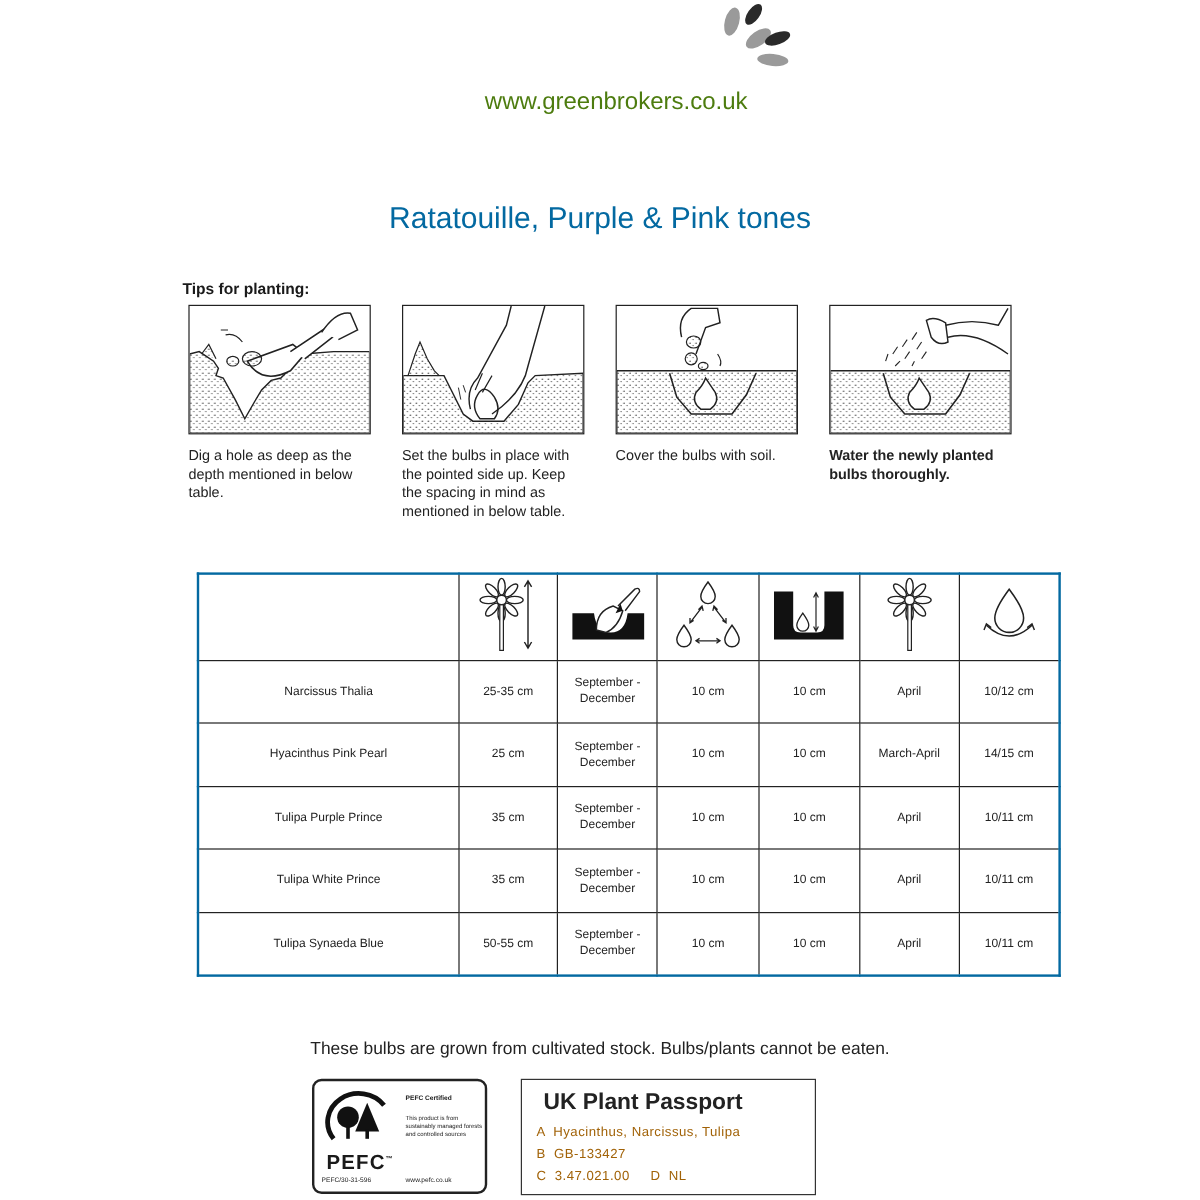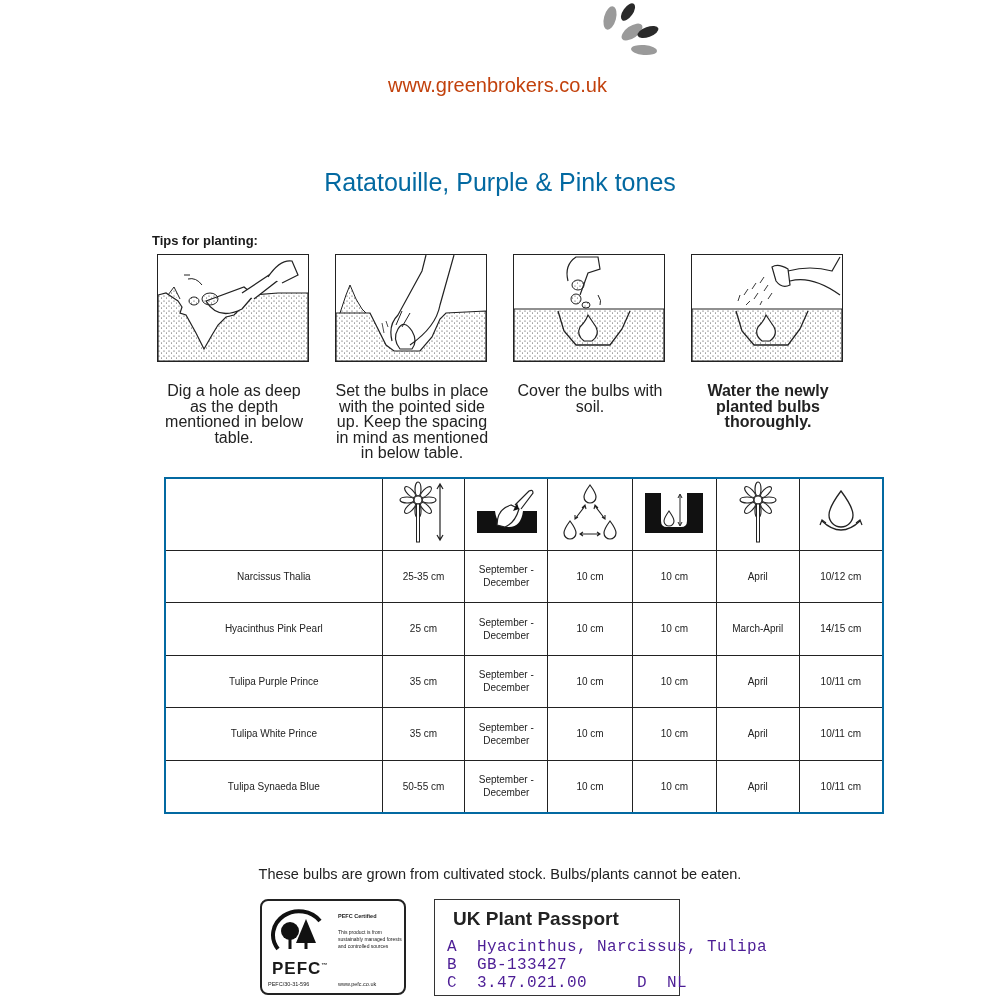--- a/index.html
+++ b/index.html
@@ -5,29 +5,29 @@
   * { box-sizing: border-box; margin: 0; padding: 0; }
   html, body { width: 1000px; height: 1000px; background: #ffffff; overflow: hidden; }
   body { position: relative; font-family: "Liberation Sans", sans-serif; color: #1a1a1a; }
 
   
   .logo { position: absolute; left: 336px; top: 28px; width: 330px; height: 72px; }
   .logo-word { position: absolute; left: 0; top: 8px; font-size: 31px; letter-spacing: 3.2px; white-space: nowrap; }
   .logo-word .light { color: #8c8c8c; font-weight: normal; }
   .logo-word .bold { color: #3a3a3a; font-weight: bold; }
   .logo-leaves { position: absolute; left: 262px; top: -26px; width: 66px; height: 62px; }
-  .logo-url { position: absolute; left: 52px; top: 46px; font-size: 20px; color: #c2410c; white-space: nowrap; }
+  .logo-url { position: absolute; left: 68px; top: 46px; font-size: 20px; color: #4d7c0f; white-space: nowrap; }
 
   .title { position: absolute; top: 168px; left: 0; width: 1000px; text-align: center; font-size: 25px; color: #0369a1; }
 
   .tips-label { position: absolute; left: 152px; top: 233px; font-size: 13px; font-weight: bold; }
 
   .tip { position: absolute; top: 254px; width: 154px; }
   .tip .pic { width: 152px; height: 108px; border: 1.5px solid #222; background: #fff; overflow: hidden; }
-  .tip .cap { margin-top: 21px; font-size: 16px; line-height: 15.5px; text-align: center; color: #222; }
+  .tip .cap { margin-top: 10px; font-size: 12px; line-height: 15.5px; text-align: left; color: #222; }
   .tip1 { left: 157px; }
   .tip2 { left: 335px; }
   .tip3 { left: 513px; }
   .tip4 { left: 691px; font-weight: bold; }
 
   
   table.bulbs { position: absolute; left: 164px; top: 477px; width: 720px; border-collapse: collapse; border: 2px solid #0369a1; }
   table.bulbs td, table.bulbs th { border: 1.5px solid #222; text-align: center; vertical-align: middle; font-weight: normal; color: #222; }
   table.bulbs tr.head th { height: 72px; }
   table.bulbs tr.row td { height: 52.5px; font-size: 10px; line-height: 13px; }
@@ -40,21 +40,21 @@
   .pefc { position: absolute; left: 260px; top: 899px; width: 146px; height: 96px; border: 2px solid #222; border-radius: 8px; }
   .pefc-logo { position: absolute; left: 8px; top: 8px; width: 56px; height: 50px; }
   .pefc-word { position: absolute; left: 10px; top: 58px; font-size: 17px; font-weight: bold; letter-spacing: 1px; }
   .pefc-code { position: absolute; left: 6px; top: 80px; font-size: 5.5px; }
   .pefc-cert { position: absolute; left: 76px; top: 12px; font-size: 5.5px; font-weight: bold; }
   .pefc-desc { position: absolute; left: 76px; top: 28px; width: 64px; font-size: 5px; line-height: 7px; }
   .pefc-url { position: absolute; left: 76px; top: 80px; font-size: 5.5px; }
 
   .passport { position: absolute; left: 434px; top: 899px; width: 246px; height: 97px; border: 1.5px solid #333; }
   .passport h2 { position: absolute; left: 18px; top: 8px; font-size: 19px; font-weight: bold; color: #222; white-space: nowrap; }
-  .passport .line { position: absolute; left: 12px; font-family: Liberation Mono, monospace; font-size: 16px; letter-spacing: 0.4px; color: #4c1d95; white-space: pre; }
+  .passport .line { position: absolute; left: 12px; font-family: Liberation Sans, sans-serif; font-size: 11px; letter-spacing: 0.4px; color: #a16207; white-space: pre; }
   .passport .la { top: 38px; } .passport .lb { top: 56px; } .passport .lc { top: 74px; }
 </style>
 </head>
 <body>
 
 <div class="logo">
   <svg class="logo-leaves" viewBox="0 0 66 62">
     <ellipse cx="12" cy="16" rx="6" ry="12" fill="#9a9a9a" transform="rotate(15 12 16)"></ellipse>
     <ellipse cx="30" cy="10" rx="5" ry="10" fill="#2a2a2a" transform="rotate(35 30 10)"></ellipse>
     <ellipse cx="34" cy="30" rx="6" ry="12" fill="#9a9a9a" transform="rotate(55 34 30)"></ellipse>

